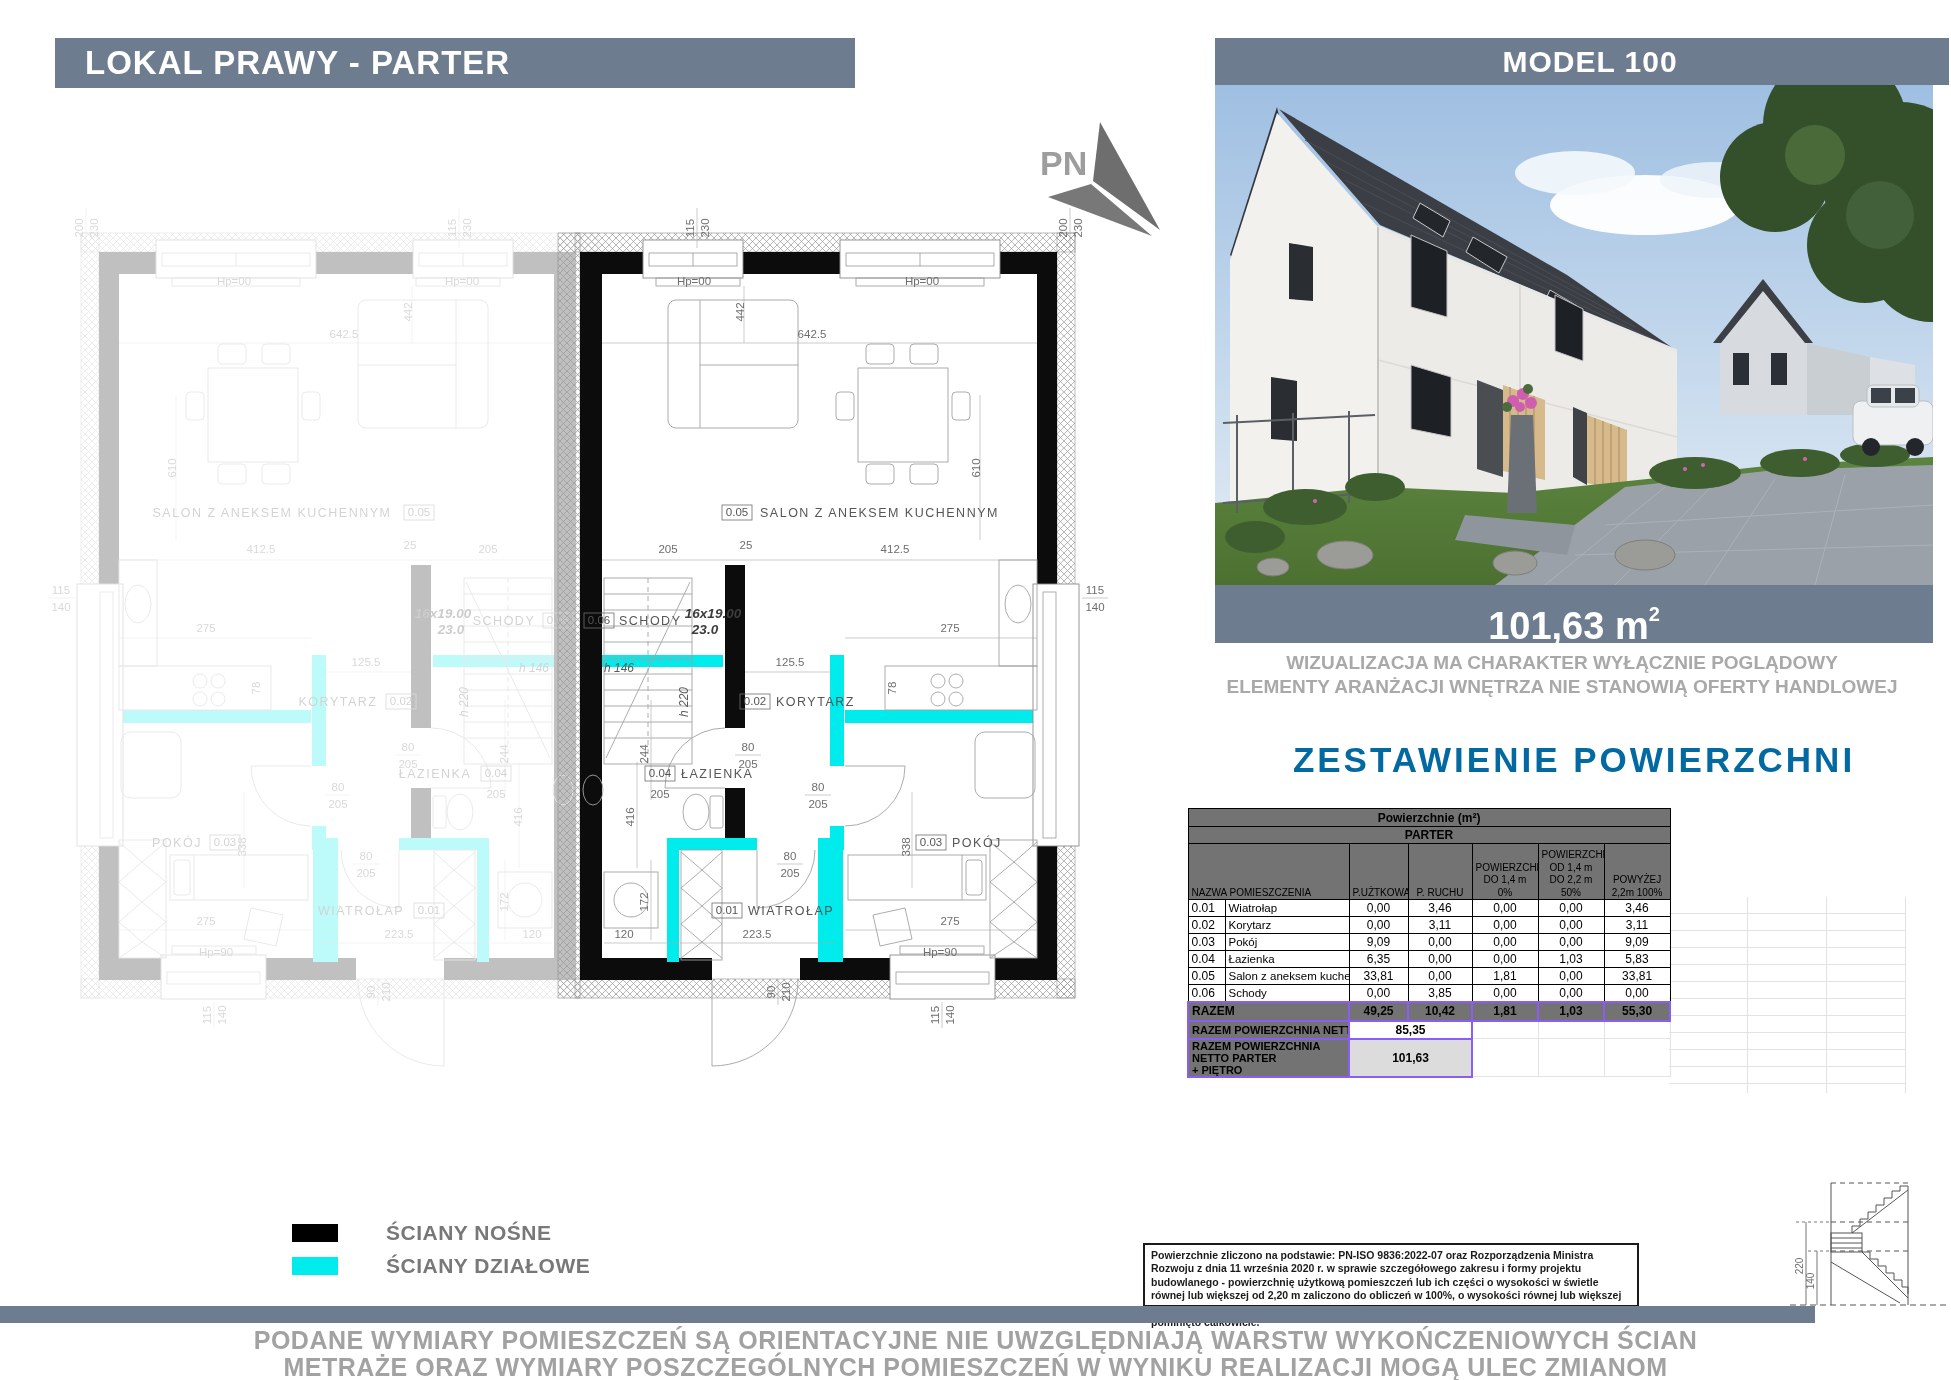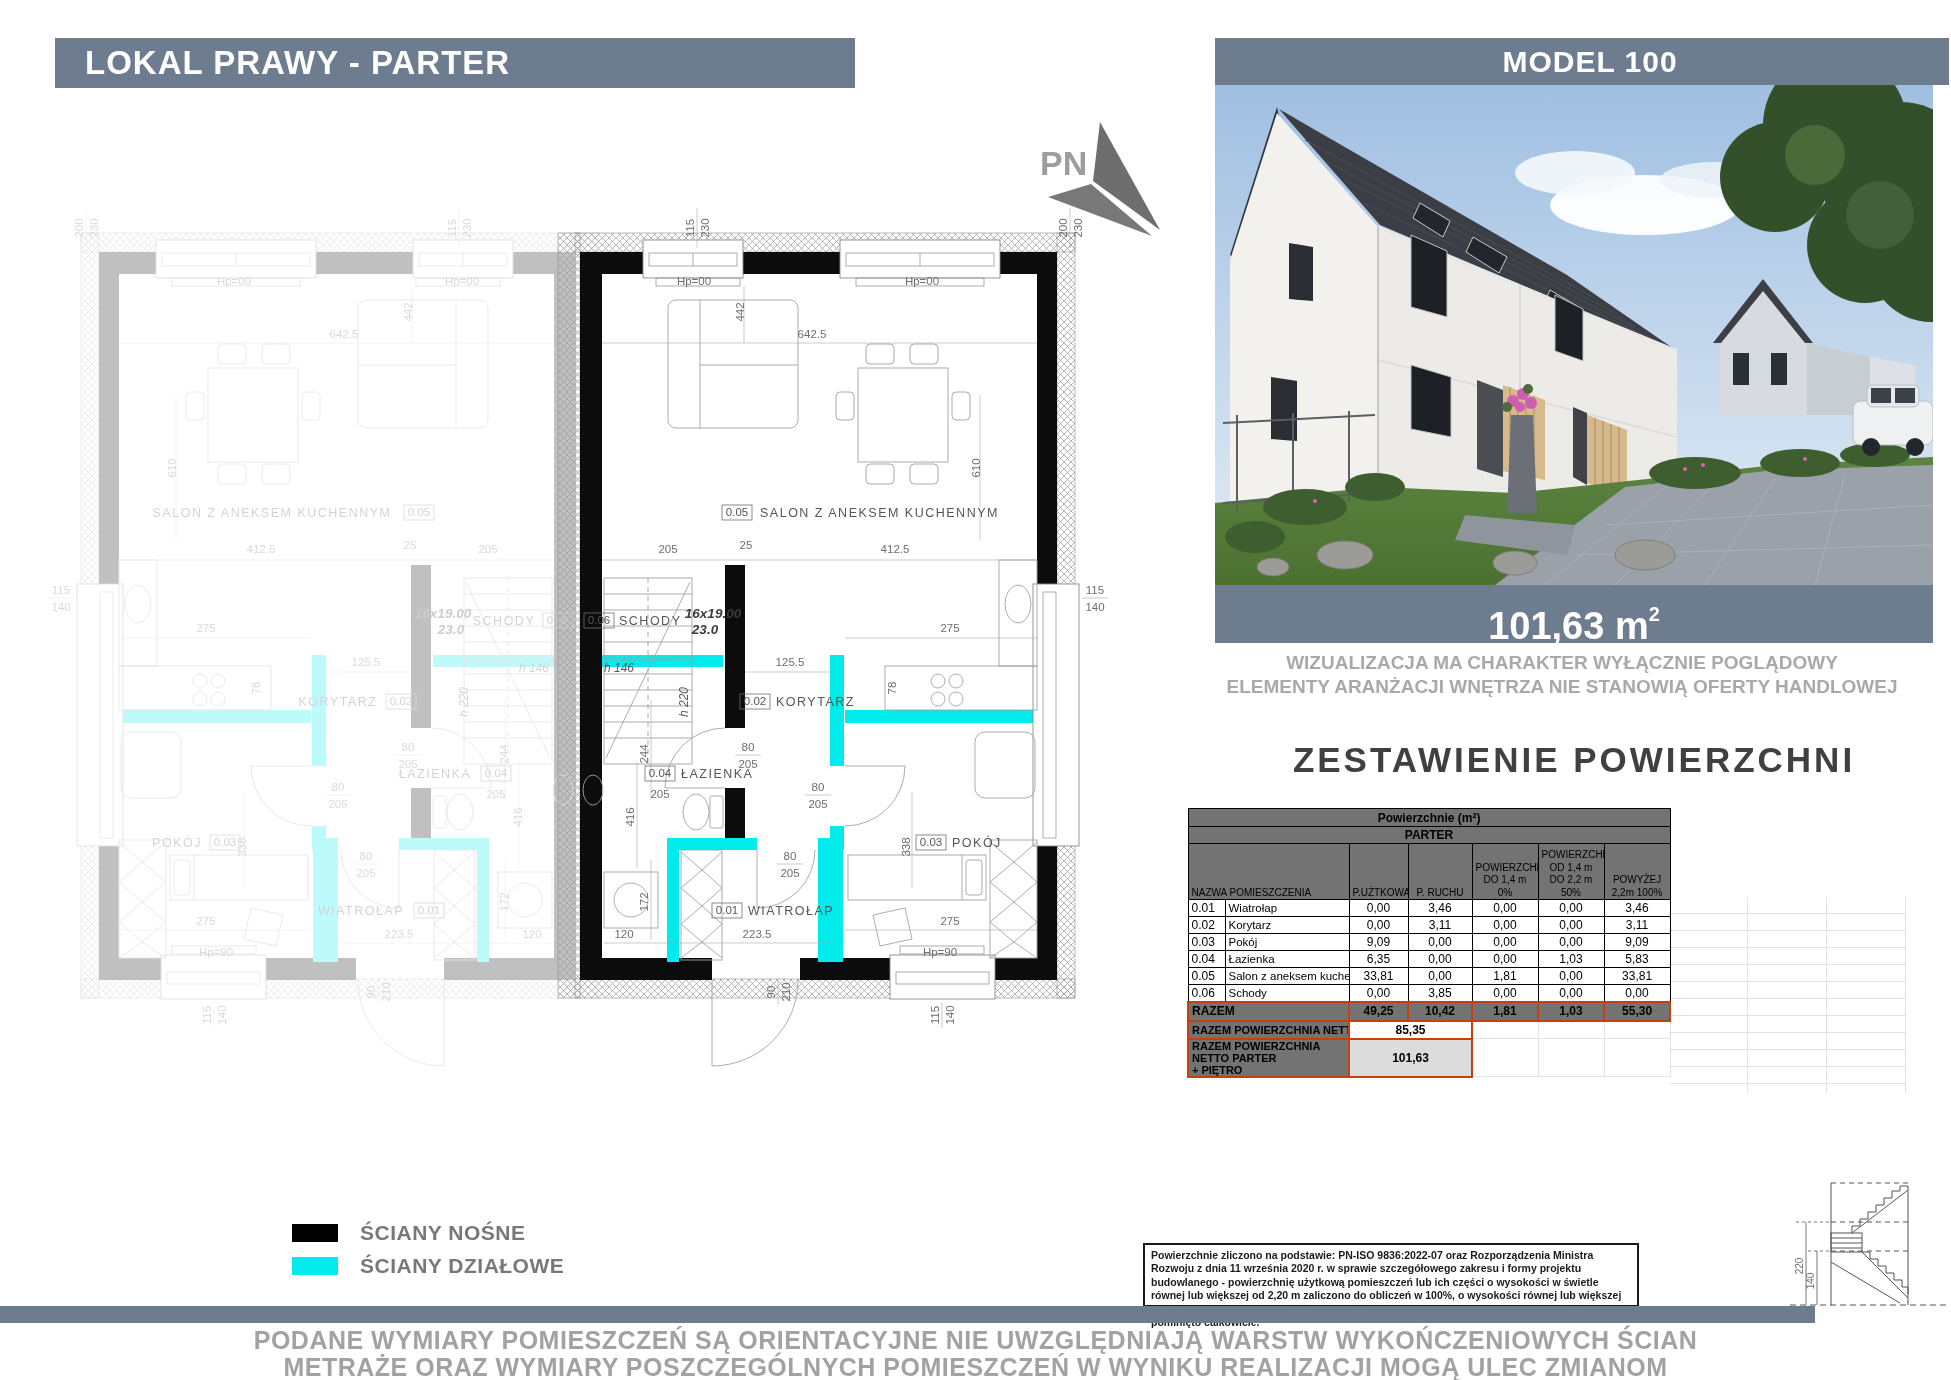--- a/index.html
+++ b/index.html
@@ -11,38 +11,38 @@
   #hdr-left{left:55px;top:38px;width:800px;height:50px;font-size:33px;line-height:50px;
             padding-left:30px;letter-spacing:1px;box-sizing:border-box;}
   #hdr-right{left:1215px;top:38px;width:718px;height:47px;font-size:30px;line-height:47px;
              text-align:center;letter-spacing:1px;padding-left:16px;}
   #viz{left:1215px;top:85px;width:718px;height:500px;}
   #area-band{left:1215px;top:585px;width:718px;height:58px;text-align:center;
              font-size:38px;line-height:58px;}
   #area-band sup{font-size:20px;vertical-align:18px;}
   .disc{left:1203px;width:718px;text-align:center;font-weight:bold;color:#a9a9a9;font-size:19px;}
   #zest-title{left:1215px;top:740px;width:718px;text-align:center;font-weight:bold;
-              color:#404040;font-size:35px;letter-spacing:3px;}
+              color:#0369a1;font-size:35px;letter-spacing:3px;}
   
   #tbl{left:1187px;top:808px;border-collapse:collapse;table-layout:fixed;width:482px;
        font-size:12px;color:#000;}
   #tbl td{border:1px solid #000;padding:0 3px;overflow:hidden;white-space:nowrap;}
   #tbl .hd{background:#737373;}
   #tbl .c{text-align:center;}
   #tbl .b{font-weight:bold;}
   #tbl .colhead{font-size:10px;white-space:normal;text-align:center;vertical-align:bottom;line-height:1.25;}
   #tbl .name{font-size:11.5px;}
   #tbl .ghost{border:1px solid #e3e3e3;}
-  #tbl .thick{border:2px solid #c2410c;}
+  #tbl .thick{border:2px solid #8b5cf6;}
   #faint-grid{left:1669px;top:897px;width:237px;height:196px;
      background-image:repeating-linear-gradient(to bottom,transparent 0 16px,#e2e2e2 16px 17px),
                       repeating-linear-gradient(to right,transparent 0 78px,#e2e2e2 78px 79px);}
   
   .sw{position:absolute;width:46px;height:18px;}
-  .leg-lab{position:absolute;font-weight:bold;color:#787878;font-size:21px;letter-spacing:.5px;}
+  .leg-lab{position:absolute;font-weight:bold;color:#787878;font-size:21px;letter-spacing:.5px;margin-left:26px;}
   
   #legal{left:1143px;top:1243px;width:480px;height:52px;border:2px solid #1a1a1a;
          font-size:10.5px;font-weight:bold;color:#1a1a1a;line-height:1.28;padding:4px 6px;}
   #gray-bar{left:0;top:1306px;width:1815px;height:17px;background:#6d7c8e;}
   .foot{left:0;width:1951px;text-align:center;font-weight:bold;color:#a2a2a2;font-size:25px;letter-spacing:.5px;}
   
   .t-dim{font:11.5px "Liberation Sans",sans-serif;fill:#6e6e6e;}
   .t-room{font:12.5px "Liberation Sans",sans-serif;fill:#565656;letter-spacing:1.5px;}
   .t-no{font:11.5px "Liberation Sans",sans-serif;fill:#565656;}
   .t-stair{font:italic bold 13.5px "Liberation Sans",sans-serif;fill:#3c3c3c;}

